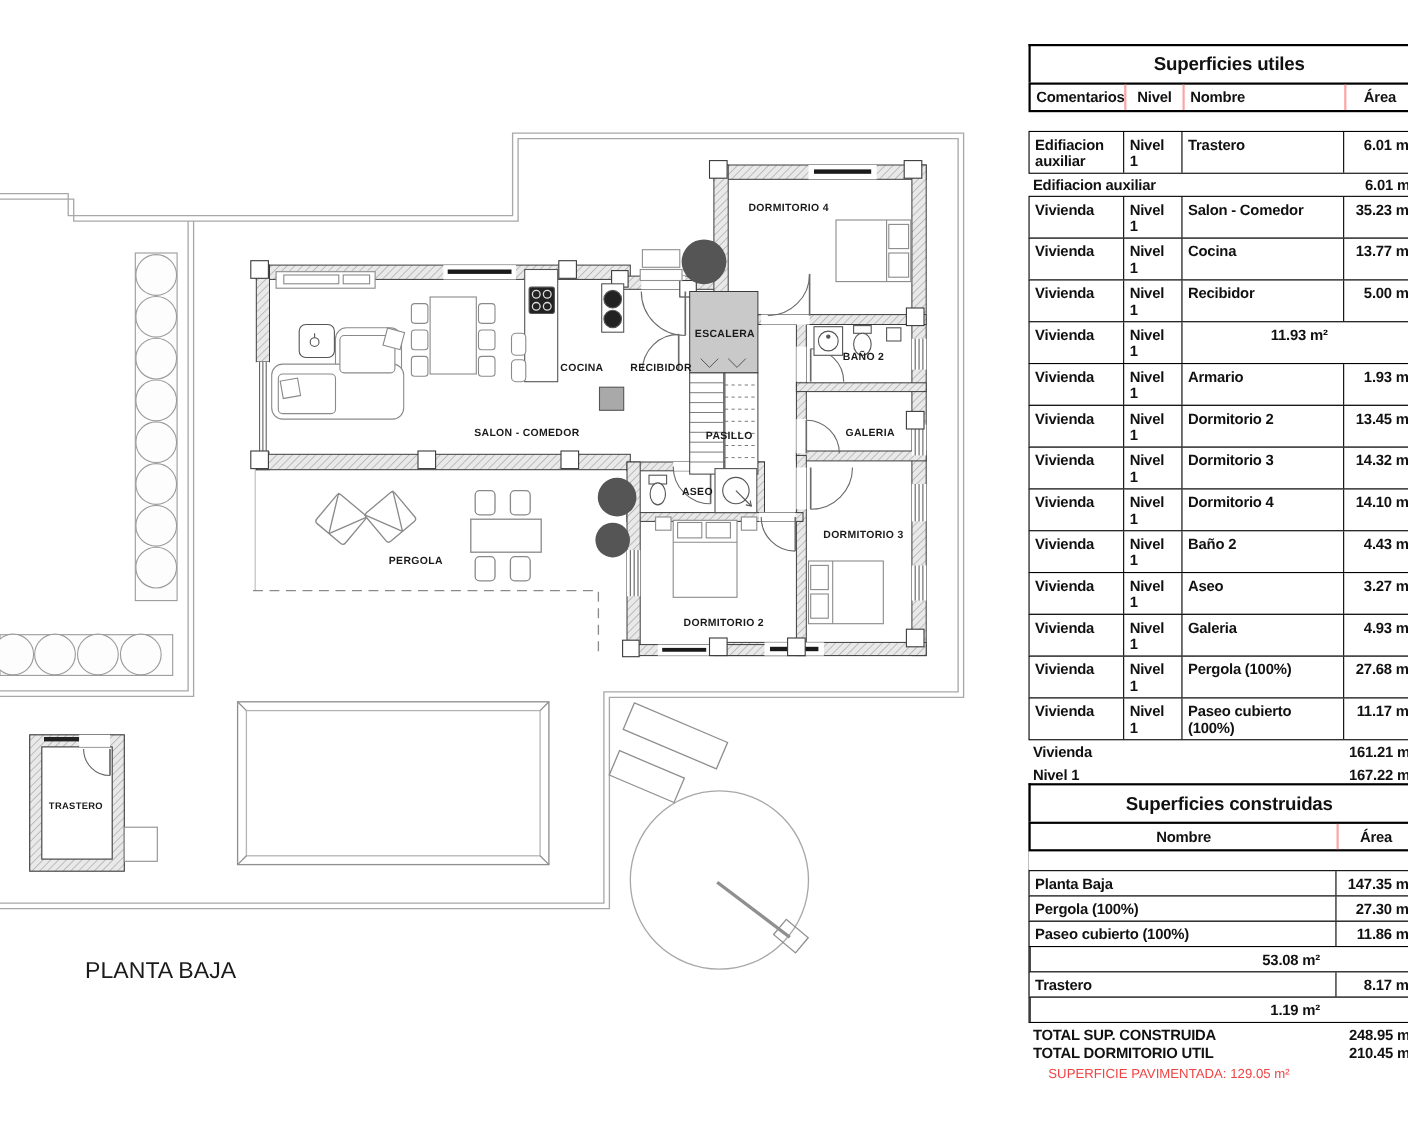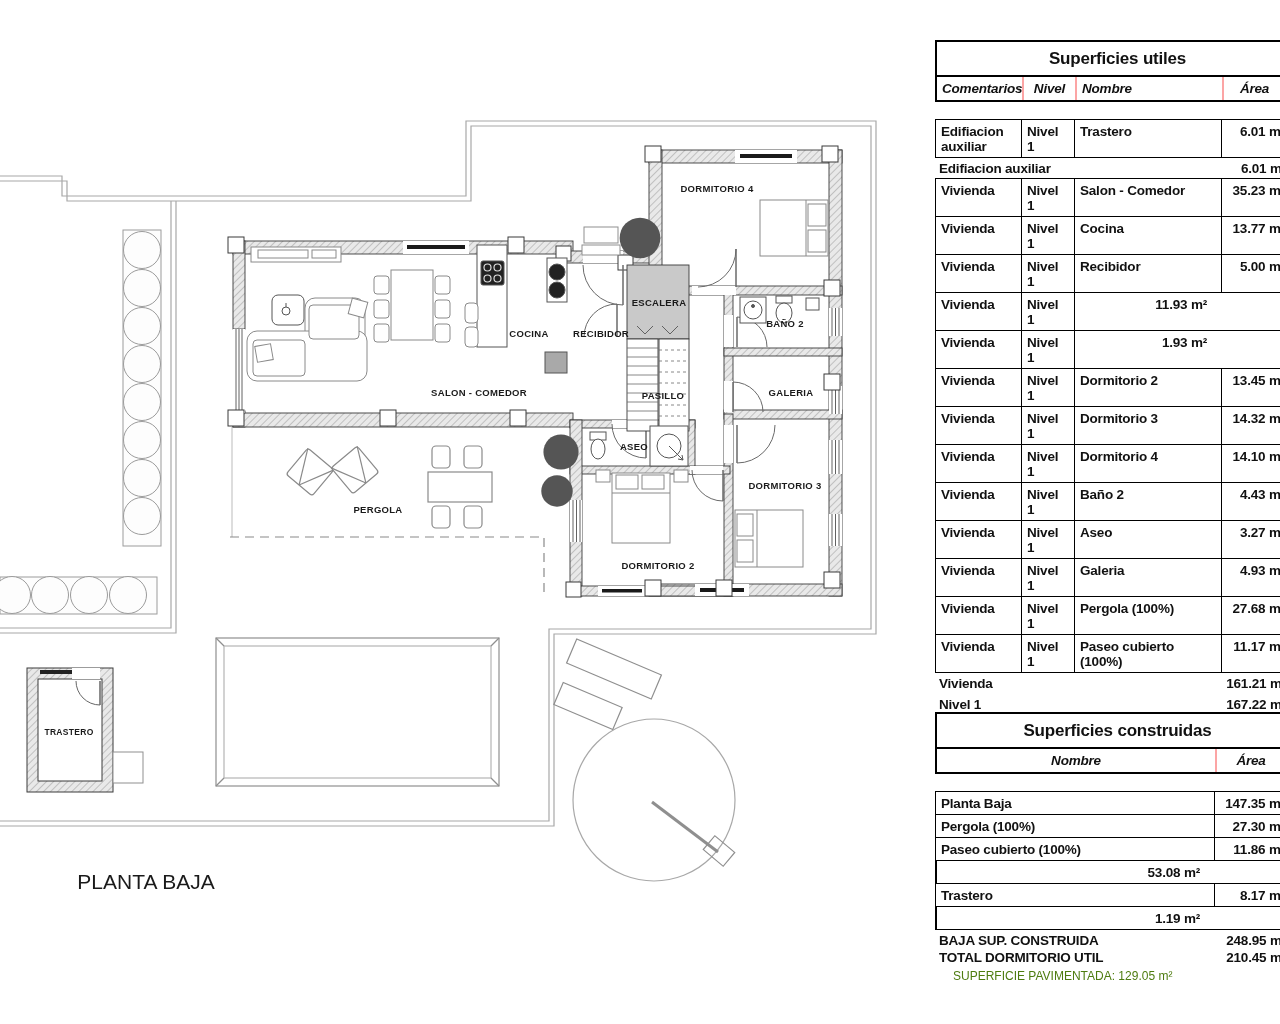--- a/index.html
+++ b/index.html
@@ -8,33 +8,33 @@
   .plan-wrap{position:absolute;left:0;top:0;width:935px;height:1024px;}
   svg text{font-family:"Liberation Sans",sans-serif;}
 
   
   .tbl{position:absolute;left:935px;width:365px;background:#fff;}
   .tbl-utiles{top:40px;}
   .tbl-cons{top:712px;}
   .t-title{border:2px solid #000;border-bottom:none;font-weight:bold;font-size:17px;
            text-align:center;padding:7px 0 6px 0;letter-spacing:-0.2px;}
   .t-head{display:grid;border:2px solid #000;font-weight:bold;font-size:13.5px;letter-spacing:-0.2px;}
-  .t-head>div{padding:4px 5px;font-style:italic;}
+  .t-head>div{padding:4px 5px;}
   .g4{grid-template-columns:85px 53px 147px 1fr;}
   .g2{grid-template-columns:278px 1fr;}
   .t-head .hc{text-align:center;}
   .t-head .bl{border-left:2px solid #fca5a5;}
   .t-body{margin-top:18px;font-size:13.5px;font-weight:bold;letter-spacing:-0.2px;}
   .row{display:grid;border:1px solid #000;margin-top:-1px;background:#fff;}
   .row>div{padding:3.5px 5px;}
   .row>div.bl{border-left:1px solid #000;}
   .a{text-align:right;padding-right:14px !important;}
   .sum{display:grid;grid-template-columns:1fr 90px;padding:3px 0;}
   .sum .lab{padding-left:4px;}
-  .note{position:absolute;left:953px;top:969px;font-size:12px;font-weight:normal;color:#4d7c0f;}
+  .note{position:absolute;left:953px;top:969px;font-size:12px;font-weight:normal;color:#ef4444;}
 </style>
 </head>
 <body>
 
 <div class="plan-wrap">
 <svg width="935" height="1024" viewBox="0 0 935 1024" xmlns="http://www.w3.org/2000/svg">
   <defs>
     <pattern id="h" width="5" height="5" patternUnits="userSpaceOnUse" patternTransform="rotate(45)">
       <rect width="5" height="5" fill="#e9e9e9"></rect>
       <line x1="0" y1="0" x2="0" y2="5" stroke="#9f9f9f" stroke-width="1.1"></line>
@@ -413,20 +413,21 @@
         <div class="bl a">5.00 m²</div>
       </div>
       <div class="row g4">
         <div class="">Vivienda</div>
         <div class="bl">Nivel 1</div>
         <div class="bl a">11.93 m²</div>
       </div>
       <div class="row g4">
         <div class="">Vivienda</div>
         <div class="bl">Nivel 1</div>
+        <div class="bl">Armario</div>
         <div class="bl a">1.93 m²</div>
       </div>
       <div class="row g4">
         <div class="">Vivienda</div>
         <div class="bl">Nivel 1</div>
         <div class="bl">Dormitorio 2</div>
         <div class="bl a">13.45 m²</div>
       </div>
       <div class="row g4">
         <div class="">Vivienda</div>
@@ -546,19 +547,19 @@
         <div class="bl a">53.08 m²</div>
       </div>
       <div class="row g2">
         <div class="">Trastero</div>
         <div class="bl a">8.17 m²</div>
       </div>
       <div class="row g2">
         <div class="bl a">1.19 m²</div>
       </div>
       <div class="sum total">
-        <div class="lab">BAJA SUP. CONSTRUIDA</div>
+        <div class="lab">TOTAL SUP. CONSTRUIDA</div>
         <div class="a">248.95 m²</div>
       </div>
     </div>
 </div>
 
 <div class="note">SUPERFICIE PAVIMENTADA: 129.05 m²</div>
 
 </body></html>

